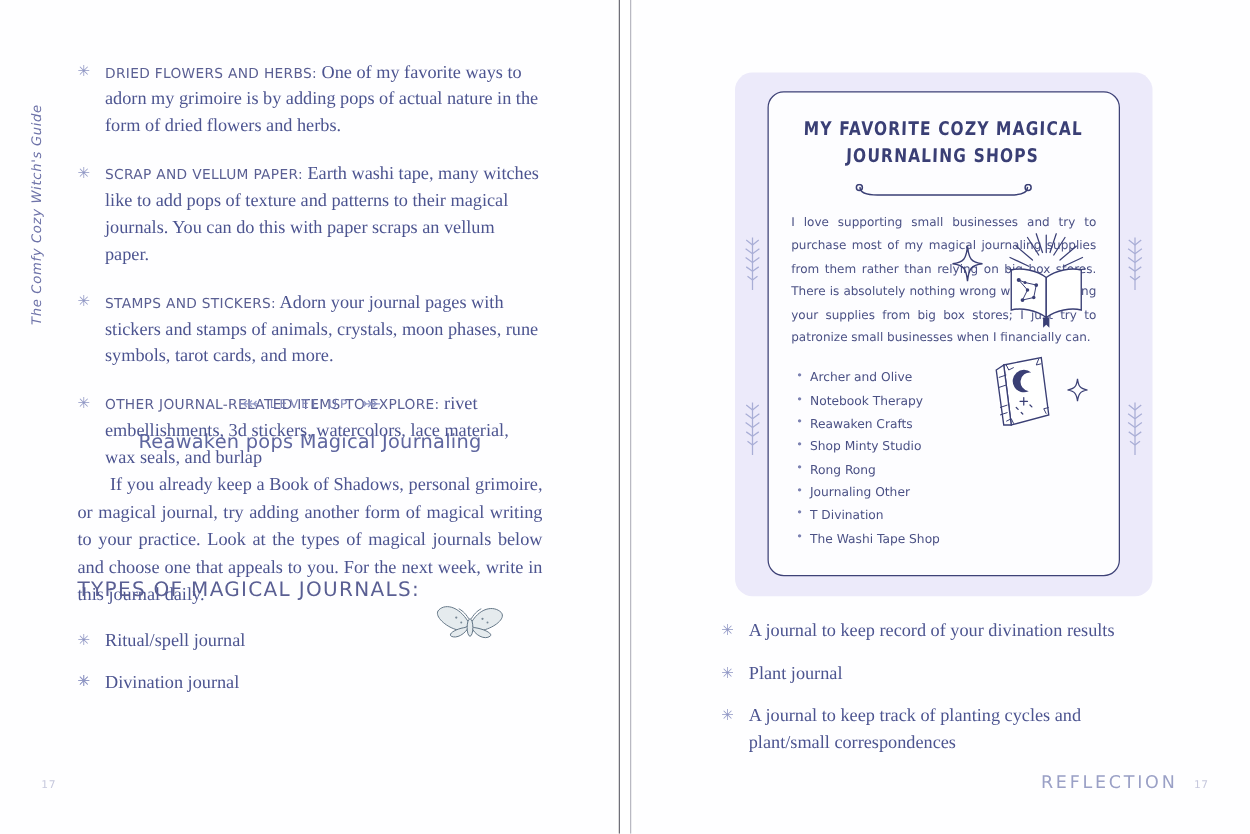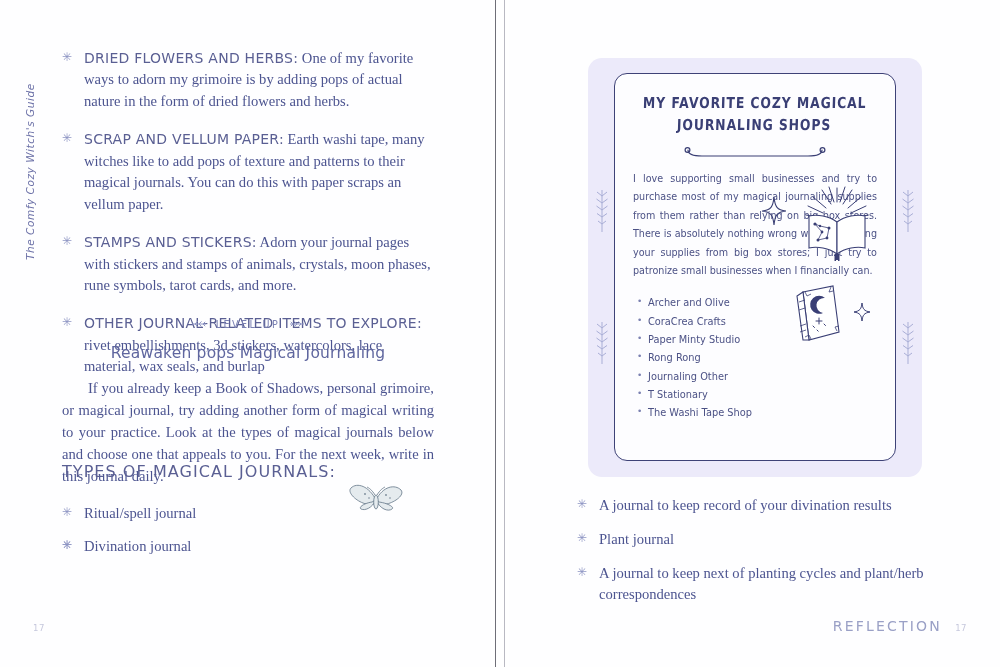--- a/index.html
+++ b/index.html
@@ -49,21 +49,21 @@
   }
   .bullet-item:last-child{margin-bottom:0;}
   .star{
     position:absolute;left:0;top:1px;
     color:#8f96c4;
     font-size:12px;
     line-height:1.4;
   }
   .lead{
     font-family:"DejaVu Sans", sans-serif;
-    font-size:14px;
+    font-size:11px;
     letter-spacing:.25px;
     color:#5a5f93;
     text-transform:uppercase;
   }
   .runtxt{color:#4c5490;}
 
   
   .levelup-wrap{position:absolute;left:62px;top:314px;width:372px;text-align:center;}
   .levelup-label{
     font-family:"DejaVu Sans", sans-serif;
@@ -311,25 +311,26 @@
         <svg class="title-flourish" width="150" height="12" viewBox="0 0 150 12">
           <path d="M8 3 C8 8, 14 9, 22 9 L128 9 C136 9, 142 8, 142 3" stroke="#3a3f75" stroke-width="1.2" fill="none" stroke-linecap="round"></path>
           <circle cx="7.5" cy="3" r="2.4" stroke="#3a3f75" stroke-width="1.2" fill="none"></circle>
           <circle cx="142.5" cy="3" r="2.4" stroke="#3a3f75" stroke-width="1.2" fill="none"></circle>
         </svg>
 
         <div class="callout-body">I love supporting small businesses and try to purchase most of my magical journaling supplies from them rather than relying on big box stores. There is absolutely nothing wrong with purchasing your supplies from big box stores; I just try to patronize small businesses when I financially can.</div>
 
         <ul class="shop-list">
           <li class="shop-item">Archer and Olive</li>
-          <li class="shop-item">CoraCrea Crafts</li>
-          <li class="shop-item">Paper Minty Studio</li>
+          <li class="shop-item">Notebook Therapy</li>
+          <li class="shop-item">Reawaken Crafts</li>
+          <li class="shop-item">Shop Minty Studio</li>
           <li class="shop-item">Rong Rong</li>
           <li class="shop-item">Journaling Other</li>
-          <li class="shop-item">T Stationary</li>
+          <li class="shop-item">T Divination</li>
           <li class="shop-item">The Washi Tape Shop</li>
         </ul>
 
         <svg class="art-open-book" width="92" height="84" viewBox="0 0 92 84">
           <g stroke="#3a3f75" stroke-width="1" fill="none" stroke-linecap="round">
             <path d="M46 20 V6 M40 22 L31 8 M52 22 L61 8 M35 26 L22 15 M57 26 L70 15 M32 31 L17 24 M60 31 L75 24 M30 36 L15 33 M62 36 L77 33 M43 20 L38 5 M49 20 L54 5"></path>
           </g>
           <g stroke="#3a3f75" stroke-width="1.1" fill="#ffffff">
             <path d="M46 40 C38 34, 26 32, 18 34 L18 66 C26 64, 38 66, 46 72 Z"></path>
             <path d="M46 40 C54 34, 66 32, 74 34 L74 66 C66 64, 54 66, 46 72 Z"></path>
@@ -380,21 +381,21 @@
         <li class="bullet-item">
           <span class="star">✳</span>
           <span>A journal to keep record of your divination results</span>
         </li>
         <li class="bullet-item">
           <span class="star">✳</span>
           <span>Plant journal</span>
         </li>
         <li class="bullet-item">
           <span class="star">✳</span>
-          <span>A journal to keep next of planting cycles and plant/herb correspondences</span>
+          <span>A journal to keep track of planting cycles and plant/small correspondences</span>
         </li>
       </ul>
     </div>
 
     <div class="section-mark">REFLECTION</div>
     <div class="folio folio-right">17</div>
   </div>
 
 </div>
 

